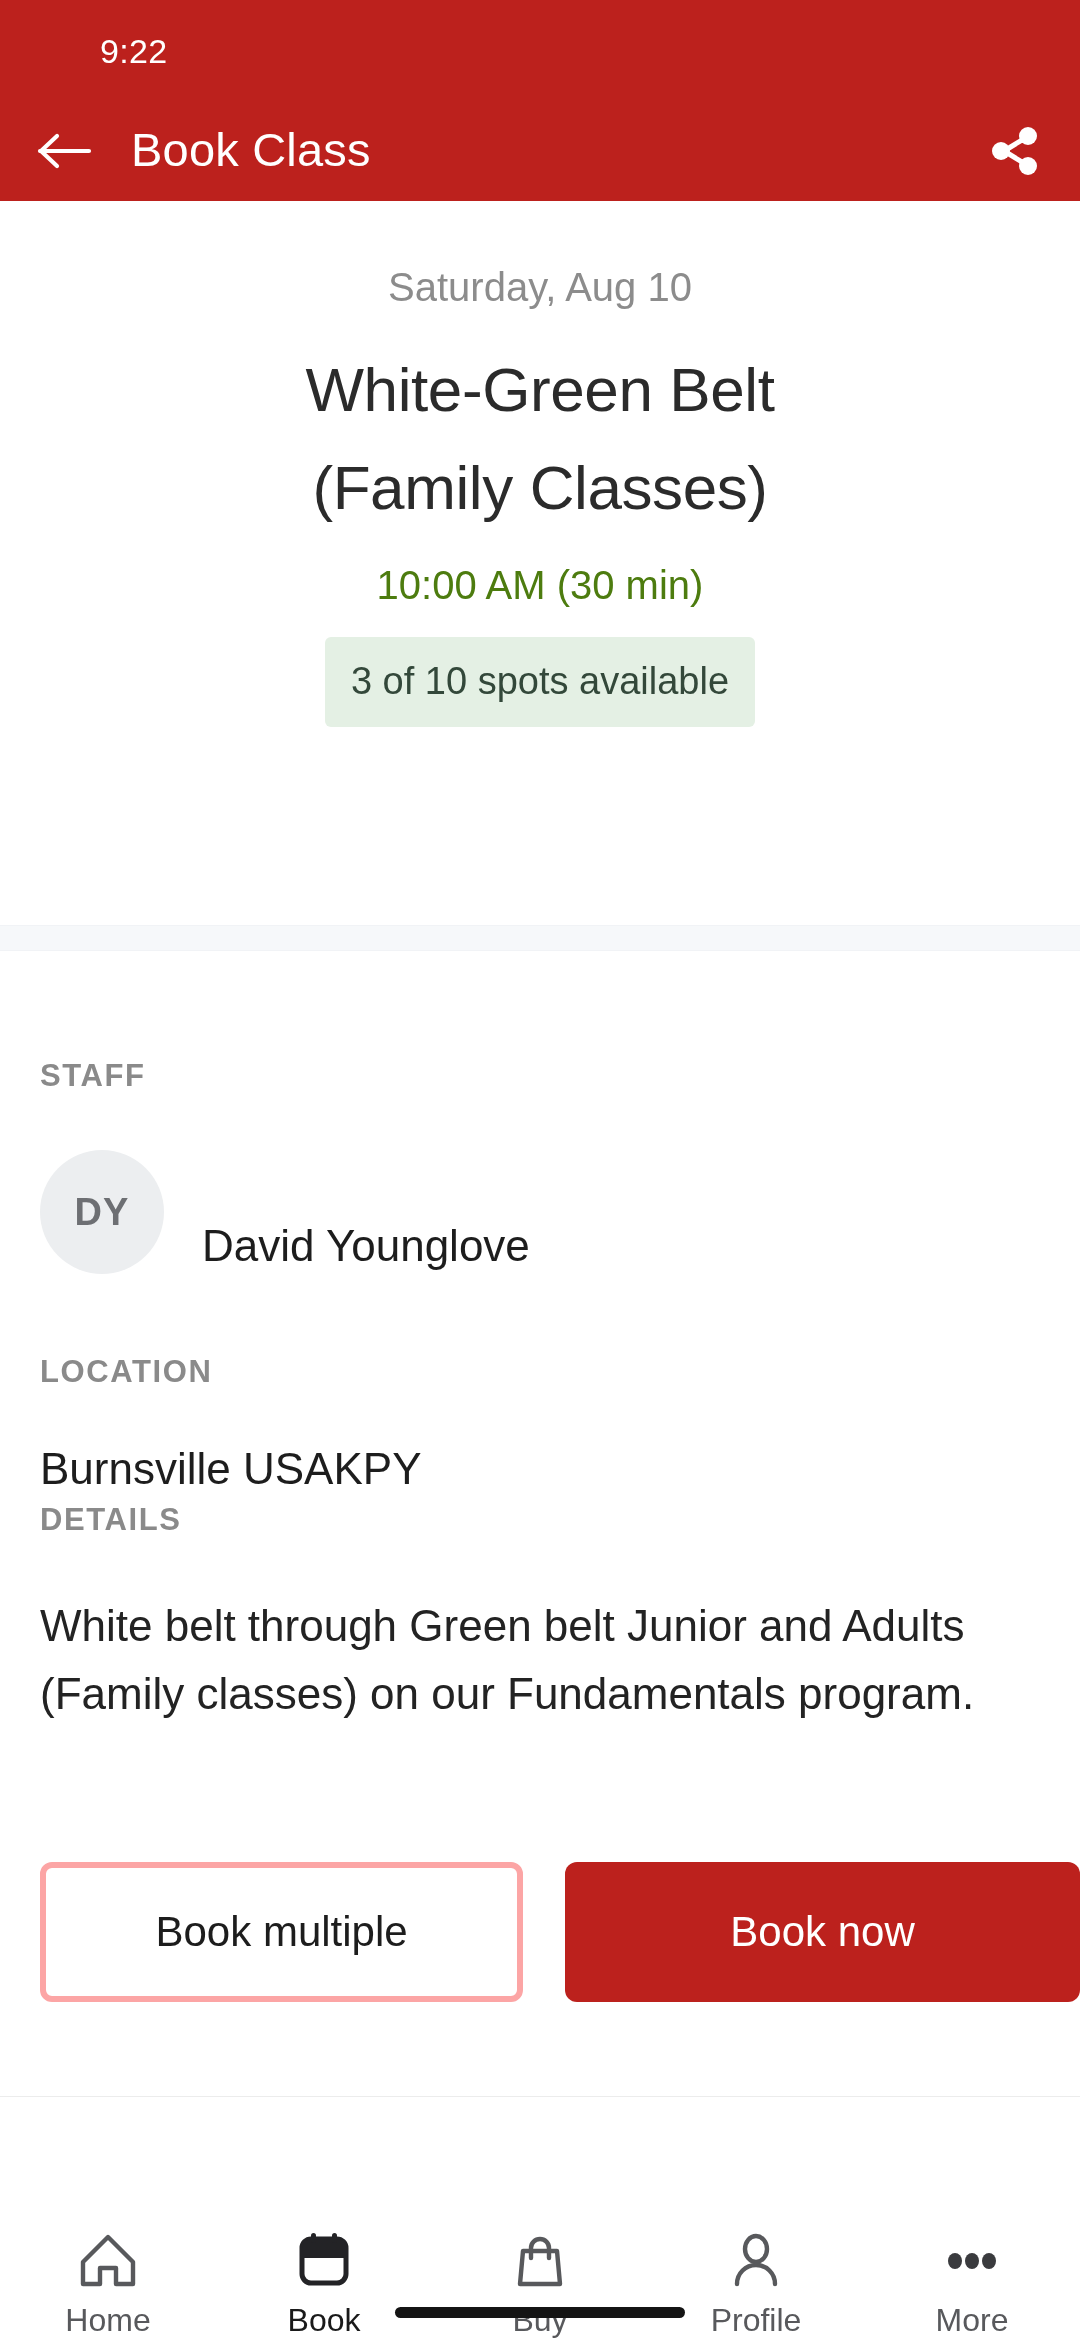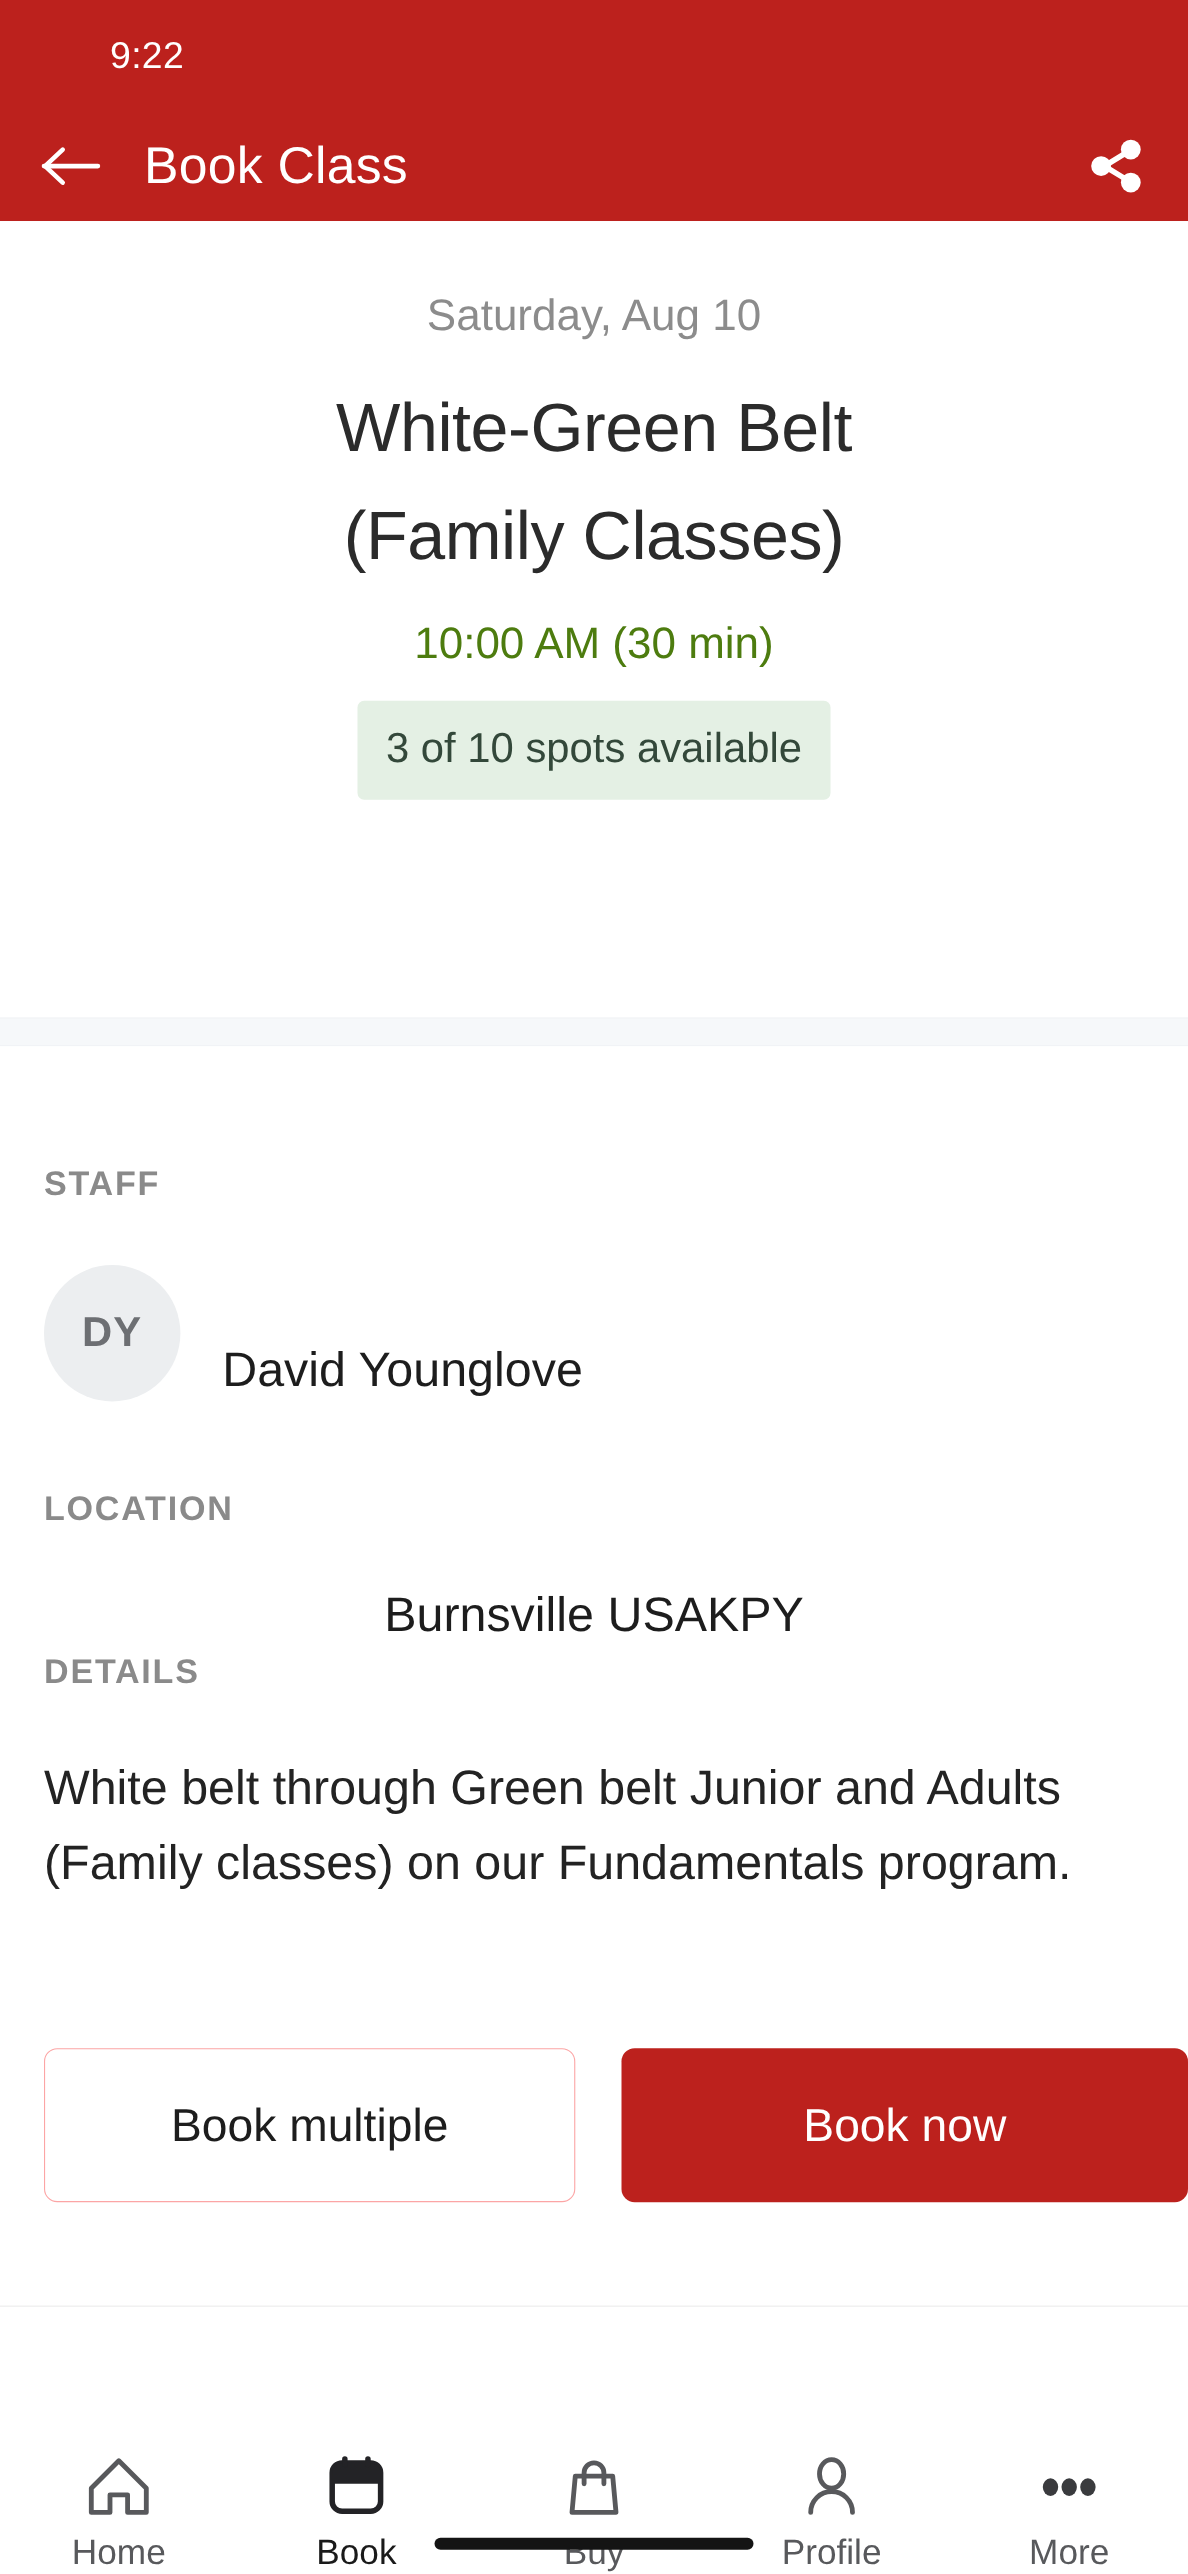--- a/index.html
+++ b/index.html
@@ -93,21 +93,21 @@
   .actions {
     position:absolute; left:0; width:1080px; height:140px;
     display:flex; align-items:center;
   }
   .btn {
     height:140px; display:flex; align-items:center; justify-content:center;
     font-size:42px; border-radius:12px; cursor:pointer; user-select:none;
   }
   .btn-outline {
     margin-left:40px; width:486px;
-    background:#ffffff; color:#1d1d1d; border:1px solid #fca5a5;
+    background:#ffffff; color:#1d1d1d; border:6px solid #fca5a5;
   }
   .btn-primary {
     margin-left:42px; width:518px;
     background:#bc211d; color:#ffffff; border:none;
   }
 
   
   .bottomnav {
     position:absolute; left:0; bottom:0; width:1080px; height:244px;
     background:#ffffff; border-top:1px solid #ececec;
@@ -173,21 +173,21 @@
   <div class="body" style="top:1056px;">
     <div class="label">STAFF</div>
     <div class="staff-row">
       <div class="avatar">DY</div>
       <div class="staff-name">David Younglove</div>
     </div>
   </div>
 
   <div class="body" style="top:1352px;">
     <div class="label">LOCATION</div>
-    <div class="value-text" style="margin-top:48px;text-align:center;">Burnsville USAKPY</div>
+    <div class="value-text" style="margin-top:48px;">Burnsville USAKPY</div>
   </div>
 
   <div class="body" style="top:1500px;">
     <div class="label">DETAILS</div>
     <div class="details-text" style="margin-top:52px;">White belt through Green belt Junior and Adults (Family classes) on our Fundamentals program.</div>
   </div>
 
   <div class="actions" style="top:1862px;">
     <div class="btn btn-outline">Book multiple</div>
     <div class="btn btn-primary">Book now</div>

